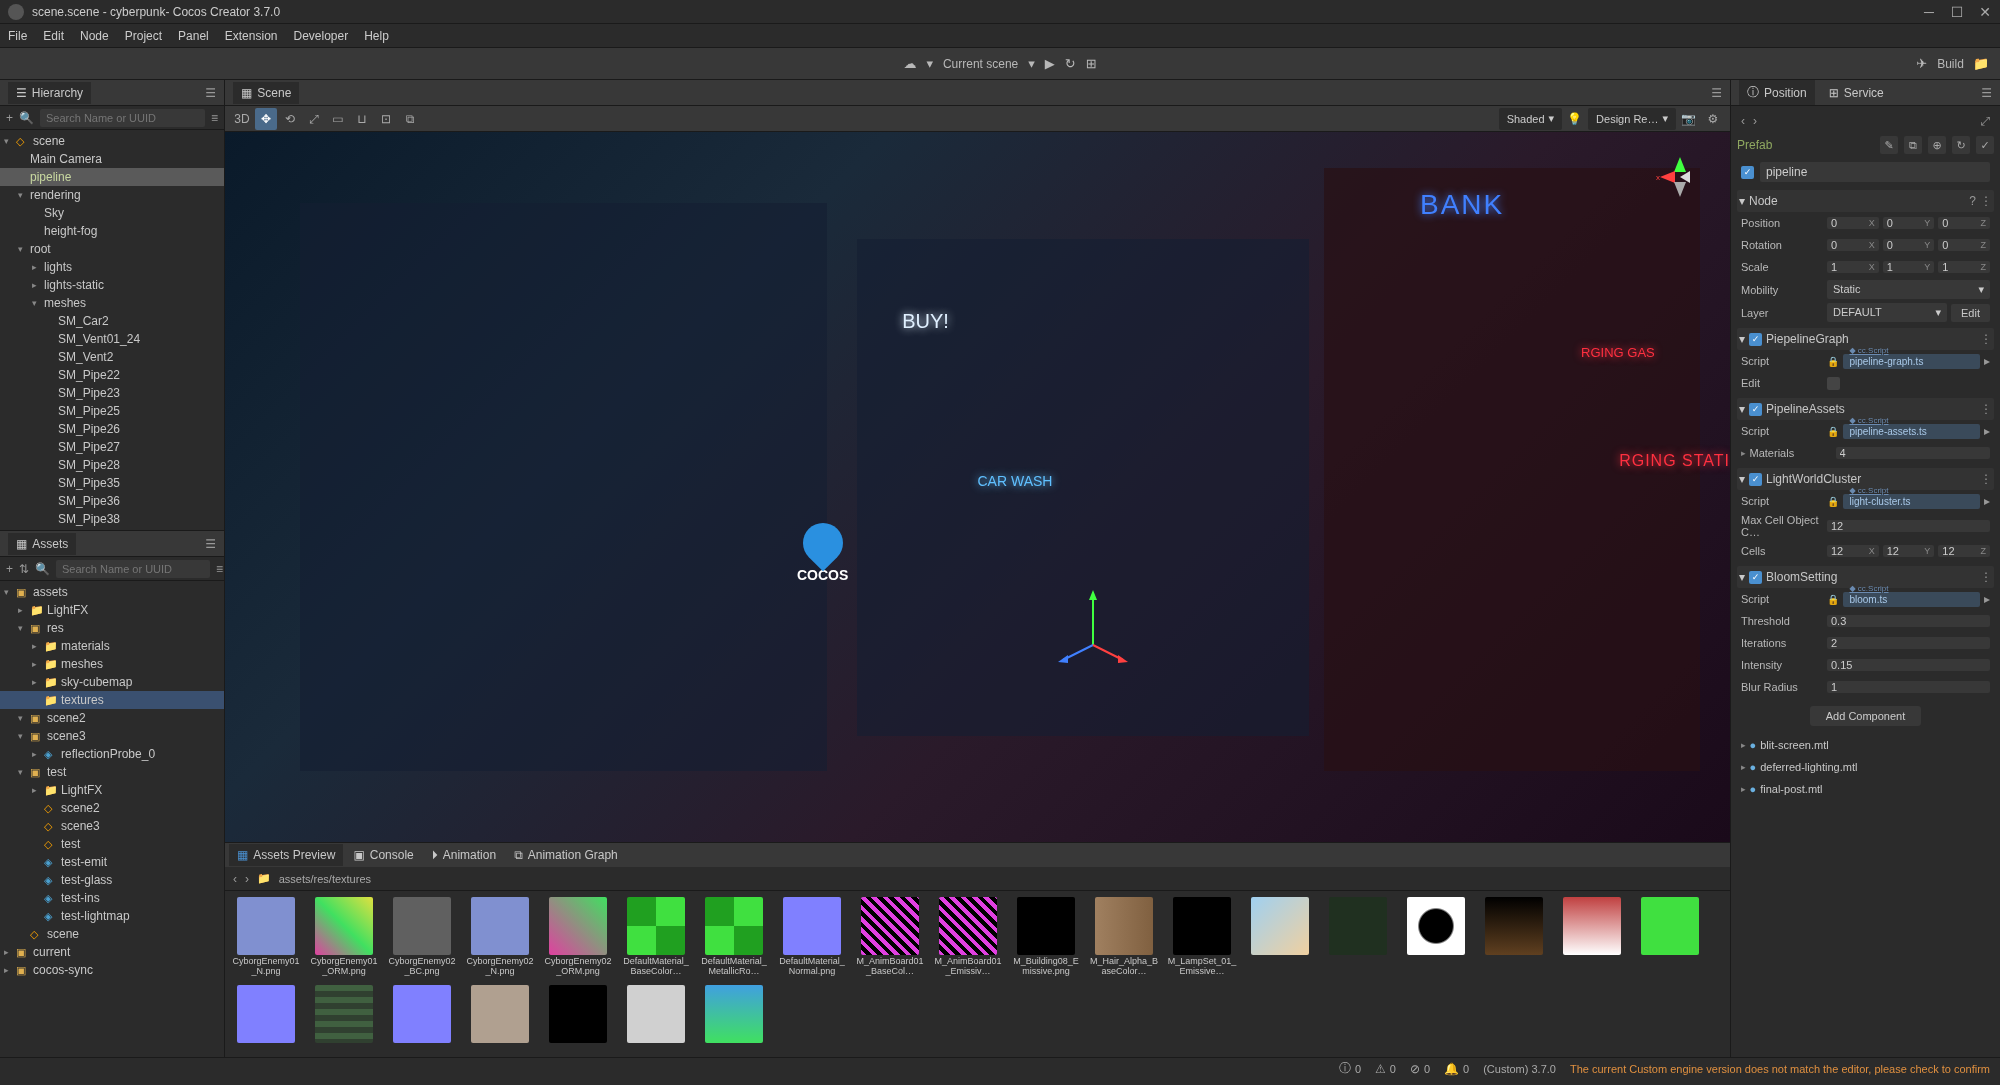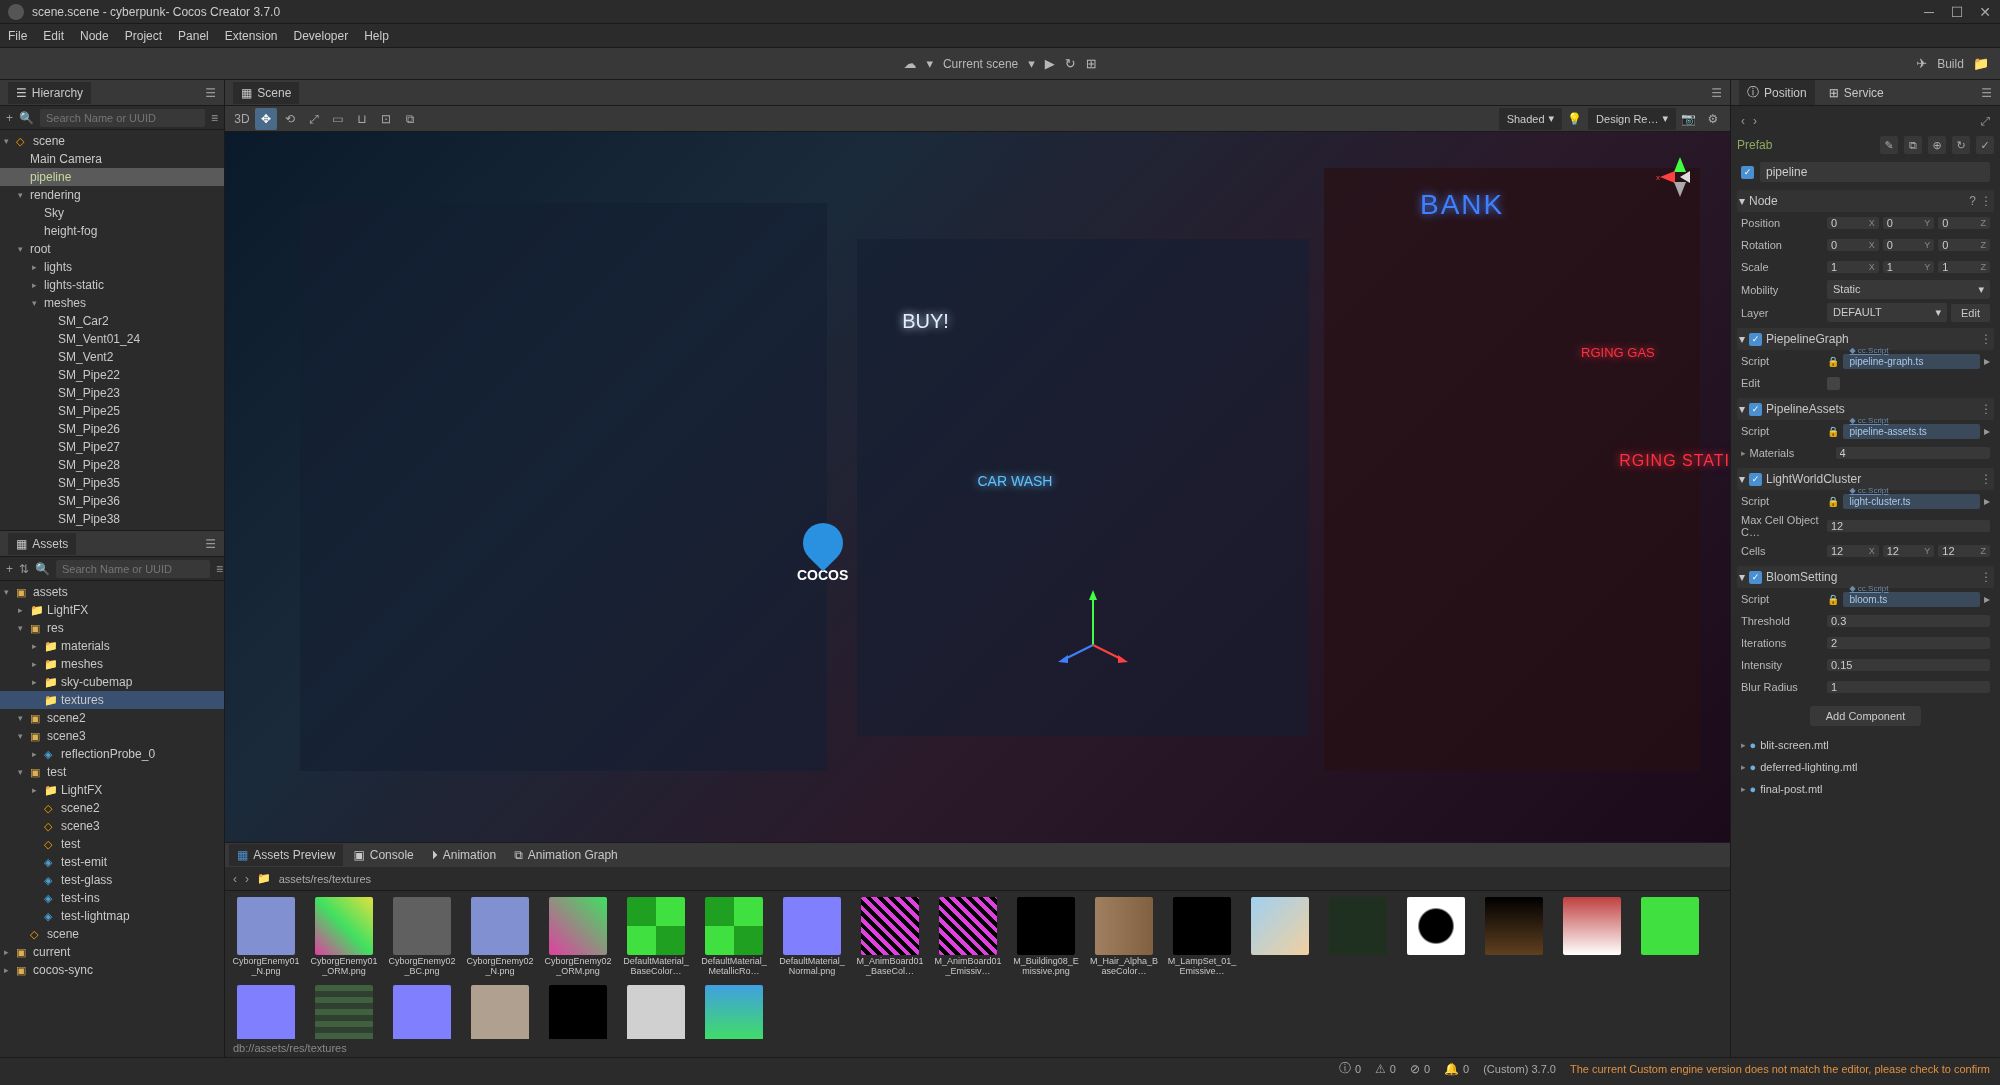--- a/index.html
+++ b/index.html
@@ -583,21 +583,20 @@
           </div>
           <div class="thumb">
             <div class="thumb-img" style="background: rgb(208, 208, 208);"></div>
             <div class="thumb-label"></div>
           </div>
           <div class="thumb">
             <div class="thumb-img" style="background: linear-gradient(rgb(64, 160, 224), rgb(64, 224, 96));"></div>
             <div class="thumb-label"></div>
           </div>
         </div>
-      <div class="status-path">db://assets/res/textures</div>
     </div>
   </div>
 
   <div class="right-col panel">
     <div class="panel-tab">
       <div class="tab active">
           <span>ⓘ</span>
           <span>Position</span>
         </div>
       <div class="tab">

